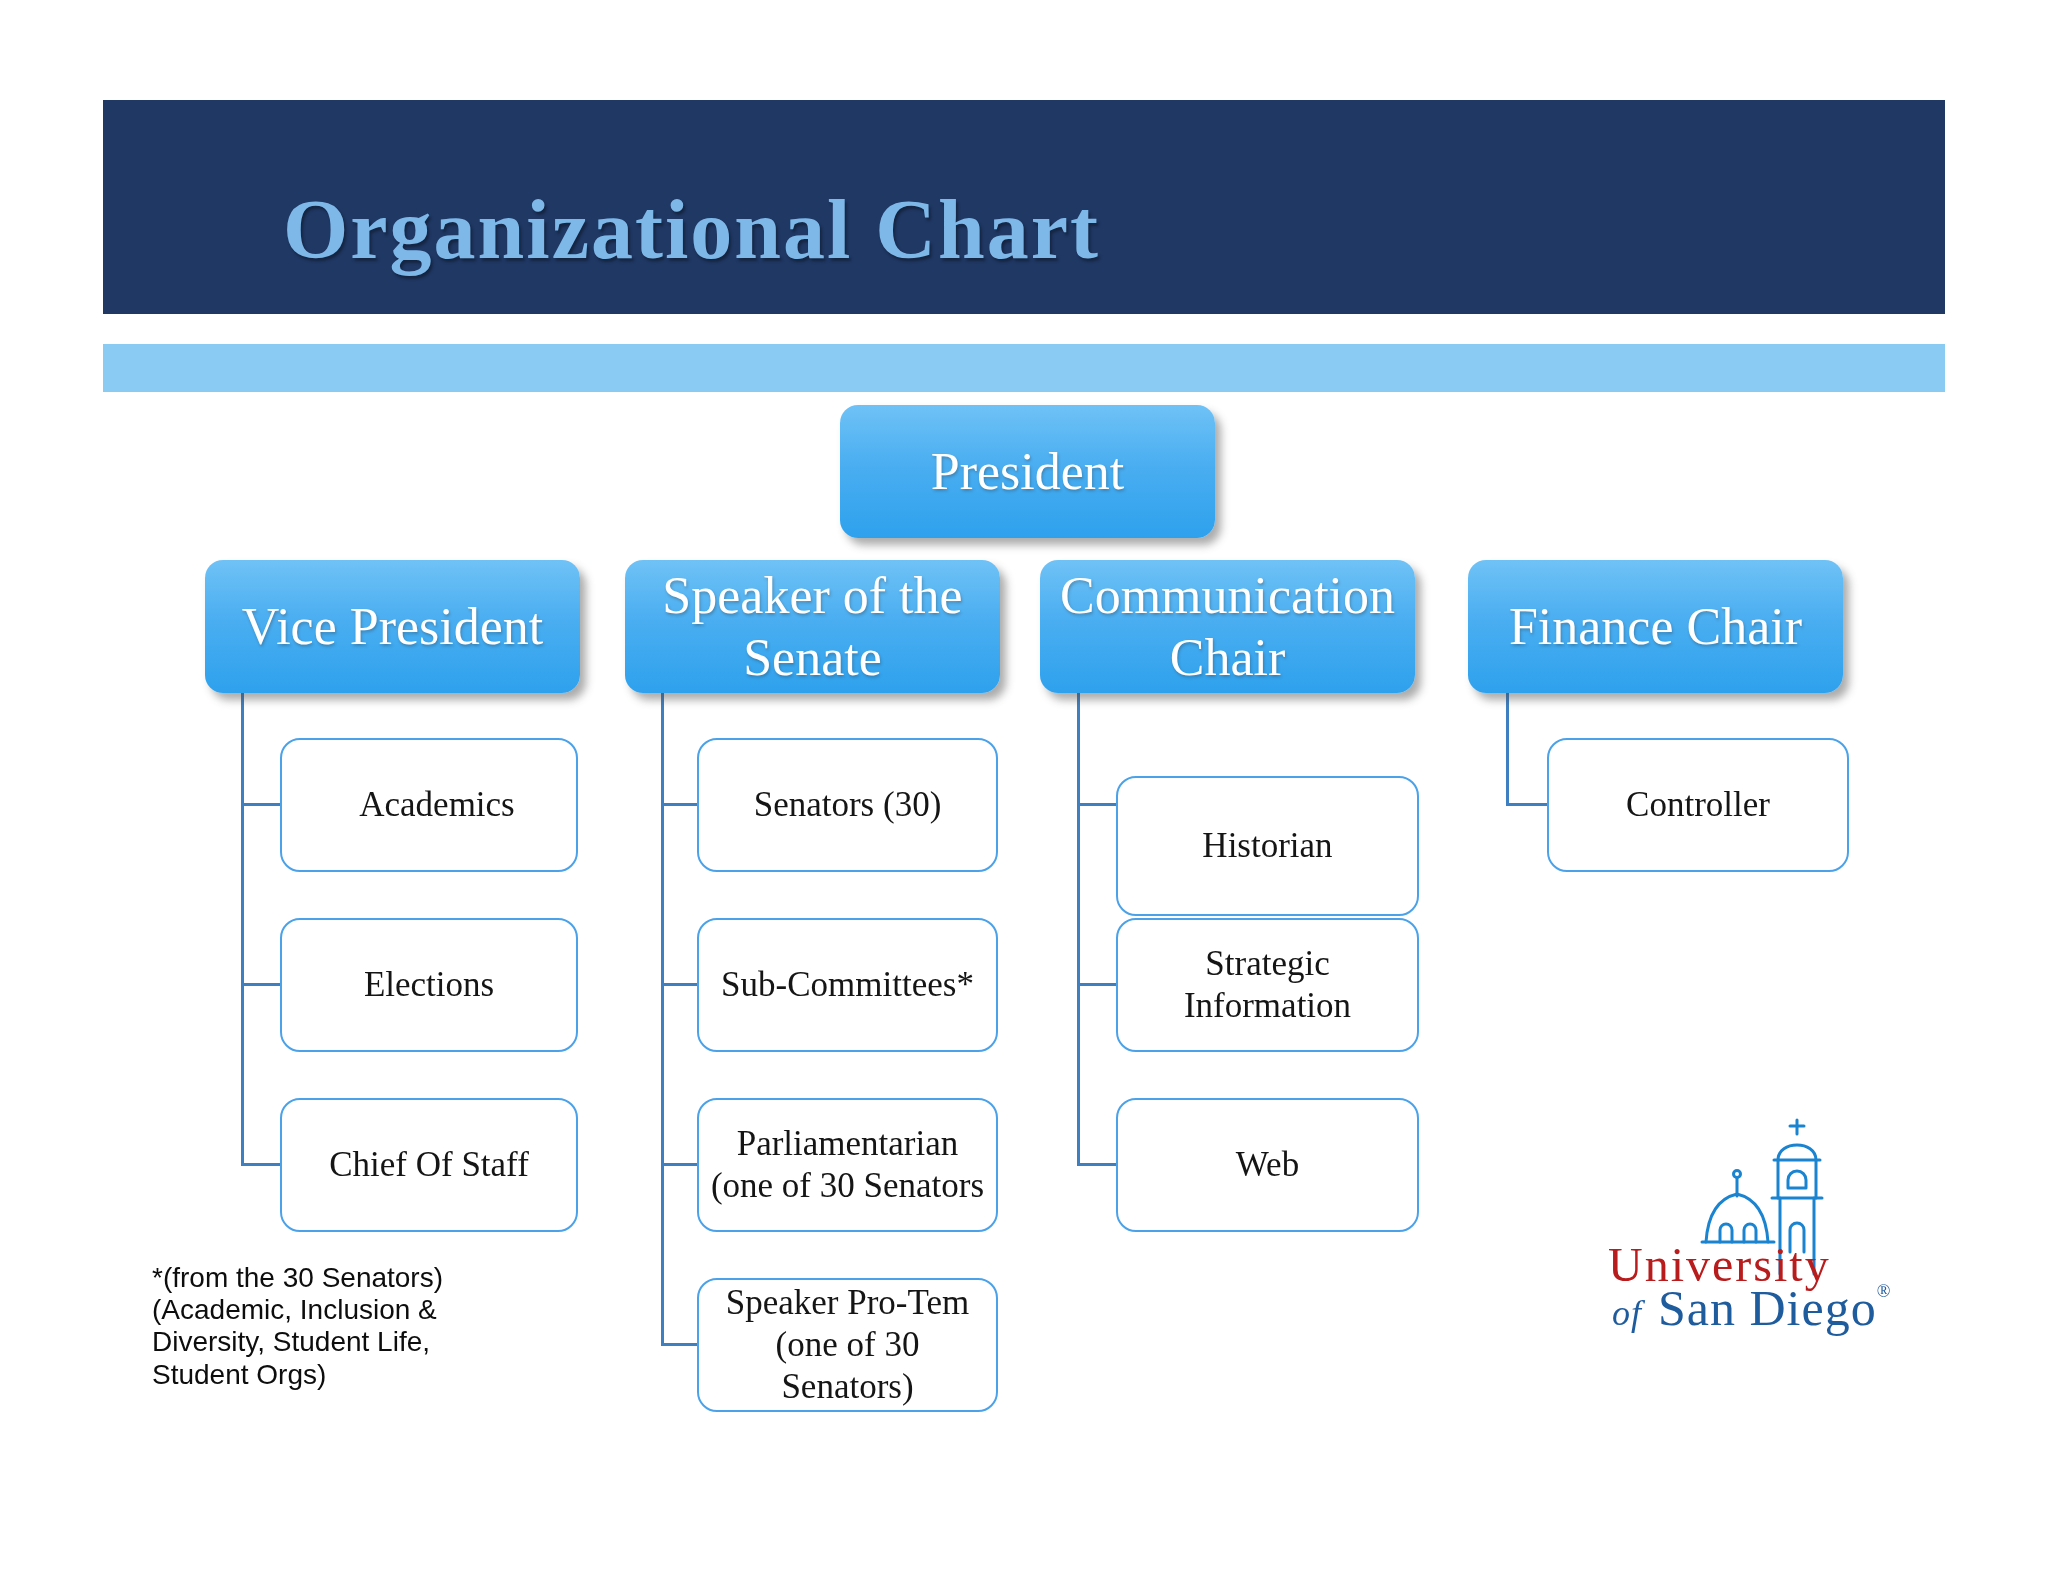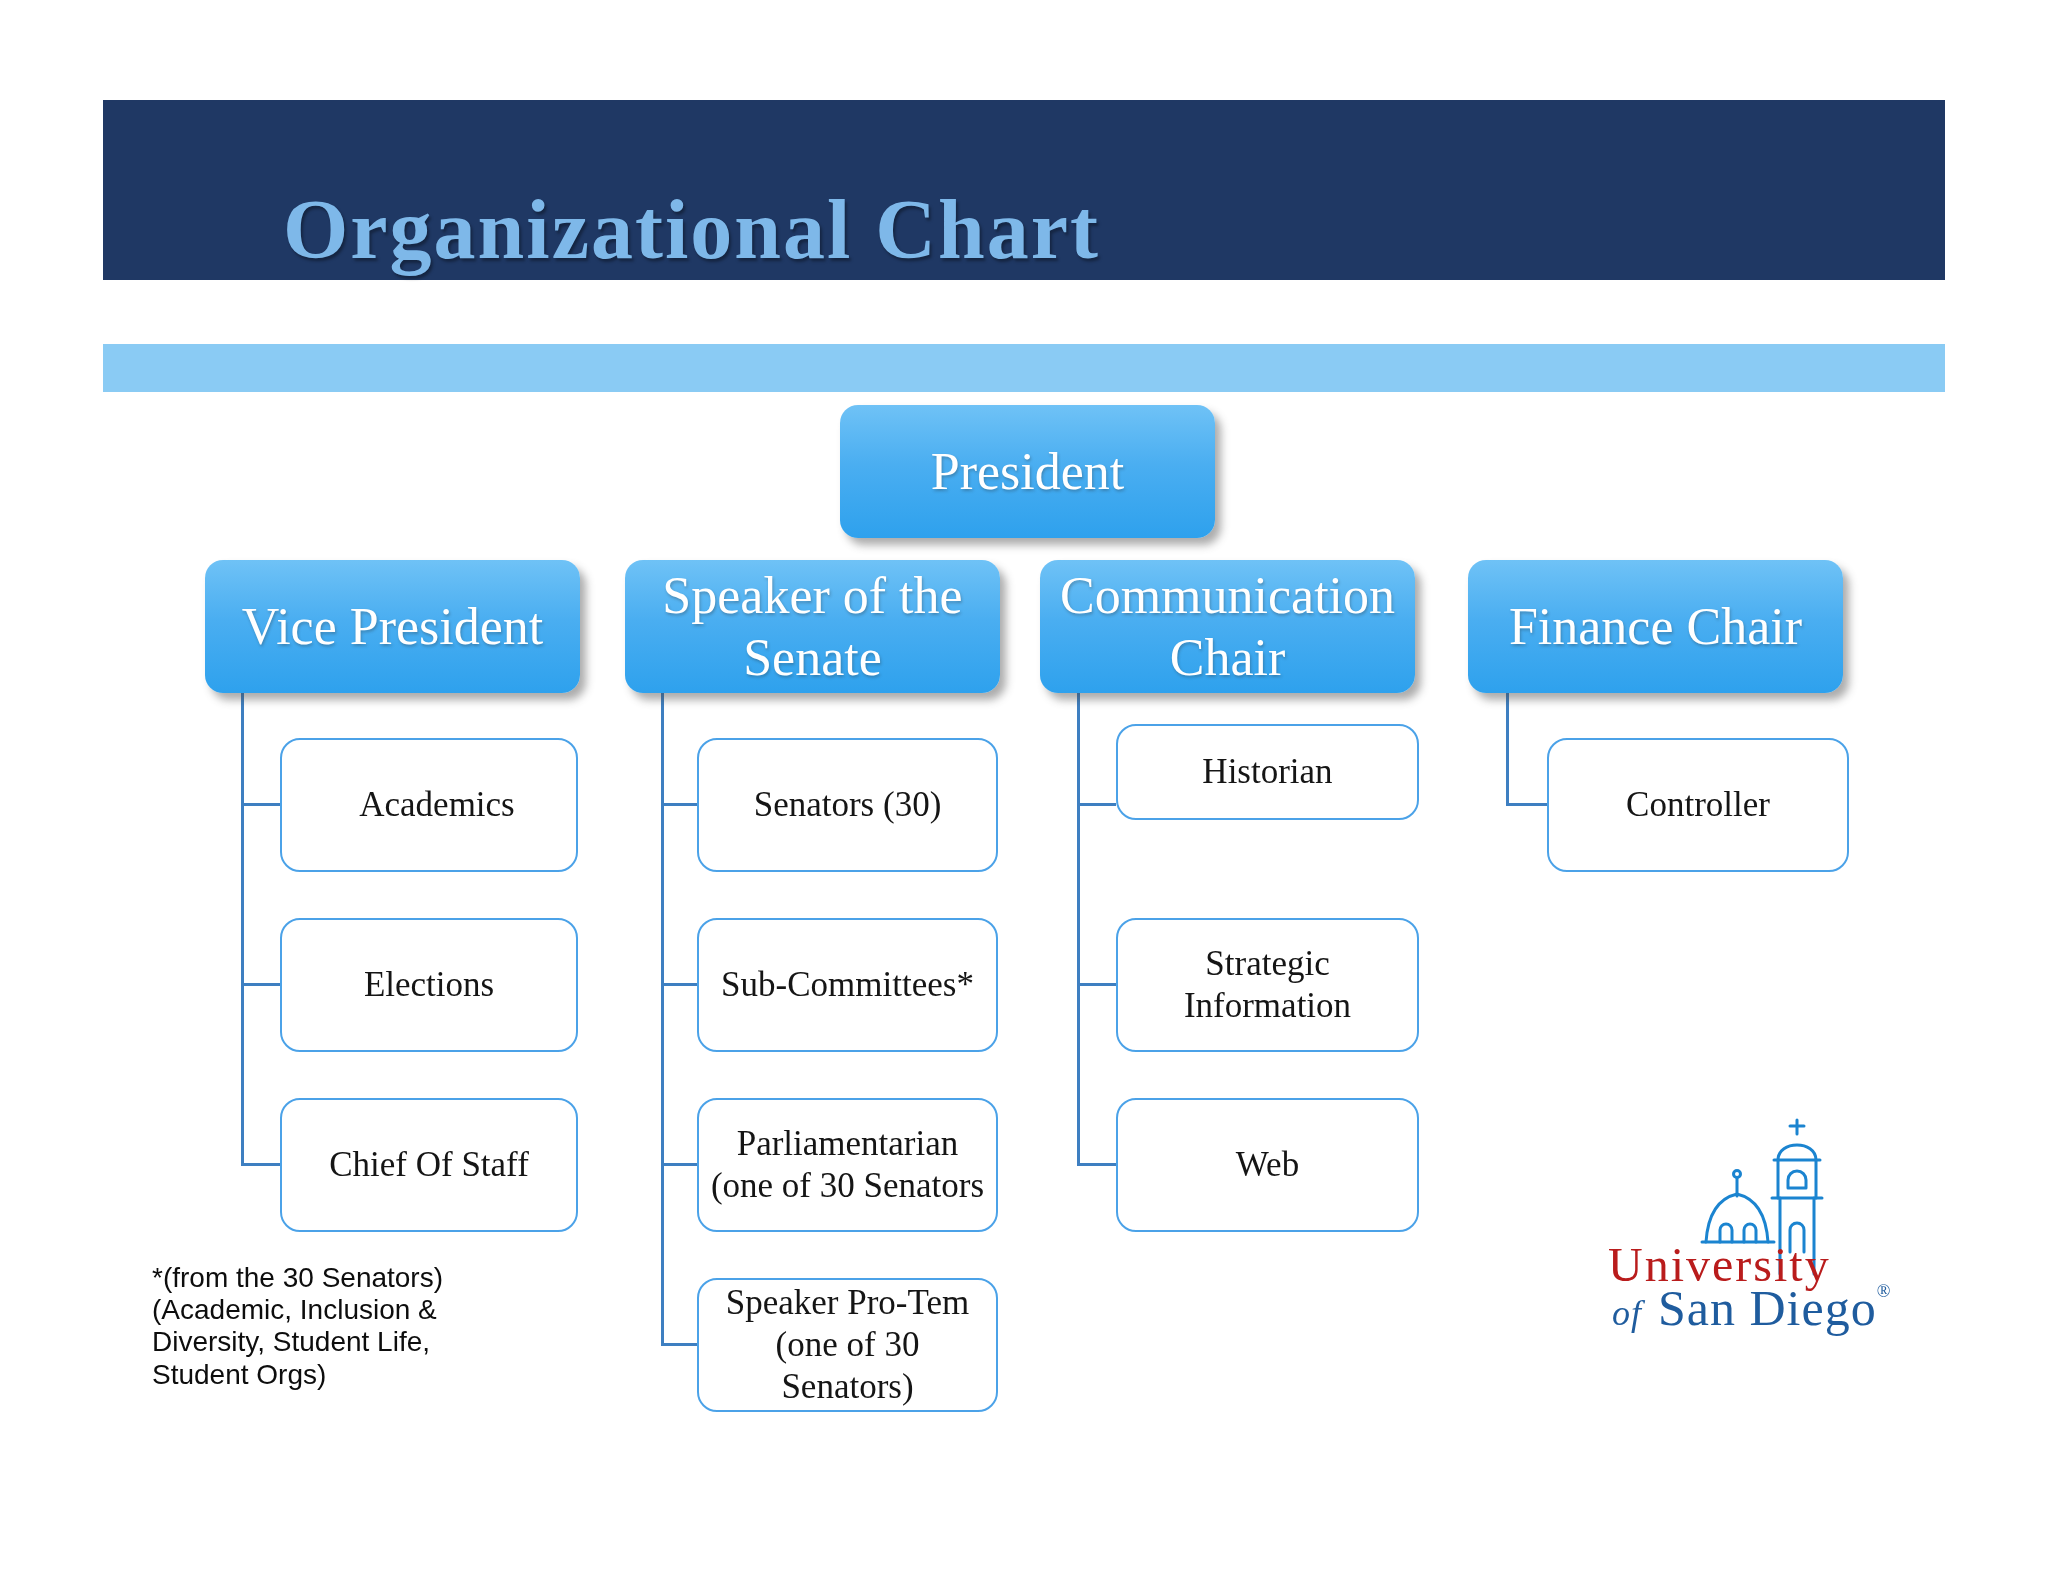--- a/index.html
+++ b/index.html
@@ -3,21 +3,21 @@
 <meta charset="utf-8">
 <title>Organizational Chart</title>
 <style>
   html,body{margin:0;padding:0;background:#ffffff;}
   .slide{
     position:relative;width:2048px;height:1582px;background:#ffffff;overflow:hidden;
     font-family:"Liberation Serif","DejaVu Serif",serif;
   }
   
   .header-band{
-    position:absolute;left:103px;top:100px;width:1842px;height:180px;
+    position:absolute;left:103px;top:100px;width:1842px;height:214px;
     background:#1F3864;
   }
   .slide-title{
     position:absolute;left:180px;top:86px;margin:0;
     font-size:84px;font-weight:bold;color:#7EB8E9;letter-spacing:2px;line-height:1.05;
     text-shadow:2px 3px 3px rgba(0,0,0,0.35);
     white-space:nowrap;
   }
   .header-strip{
     position:absolute;left:103px;top:344px;width:1842px;height:48px;
@@ -101,21 +101,21 @@
 
   <div class="node white" style="left:280px;top:738px;width:298px;height:134px;padding-left:24px;">Academics</div>
   <div class="node white" style="left:280px;top:918px;width:298px;height:134px;">Elections</div>
   <div class="node white" style="left:280px;top:1098px;width:298px;height:134px;">Chief Of Staff</div>
 
   <div class="node white" style="left:697px;top:738px;width:301px;height:134px;">Senators (30)</div>
   <div class="node white" style="left:697px;top:918px;width:301px;height:134px;">Sub-Committees*</div>
   <div class="node white" style="left:697px;top:1098px;width:301px;height:134px;">Parliamentarian (one of 30 Senators</div>
   <div class="node white" style="left:697px;top:1278px;width:301px;height:134px;">Speaker Pro-Tem (one of 30 Senators)</div>
 
-  <div class="node white" style="left:1116px;top:724px;width:303px;height:96px;font-family:Liberation Serif, serif;">Historian</div>
+  <div class="node white" style="left:1116px;top:776px;width:303px;height:140px;font-family:Liberation Serif, serif;">Historian</div>
   <div class="node white" style="left:1116px;top:918px;width:303px;height:134px;">Strategic Information</div>
   <div class="node white" style="left:1116px;top:1098px;width:303px;height:134px;">Web</div>
 
   <div class="node white" style="left:1547px;top:738px;width:302px;height:134px;">Controller</div>
 
   <div class="footnote">
     <div>*(from the 30 Senators)</div>
     <div>(Academic, Inclusion &amp;</div>
     <div>Diversity, Student Life,</div>
     <div>Student Orgs)</div>

